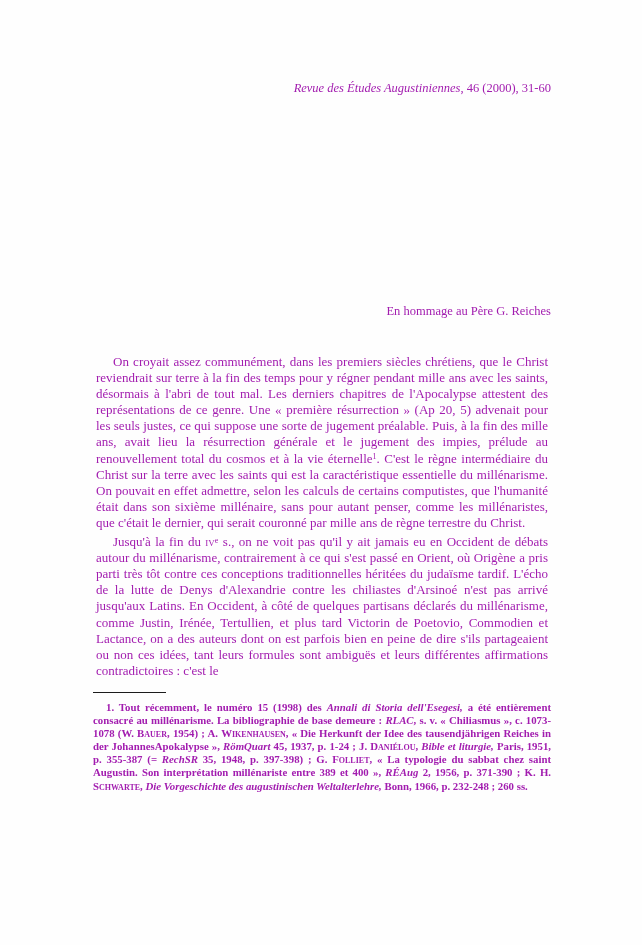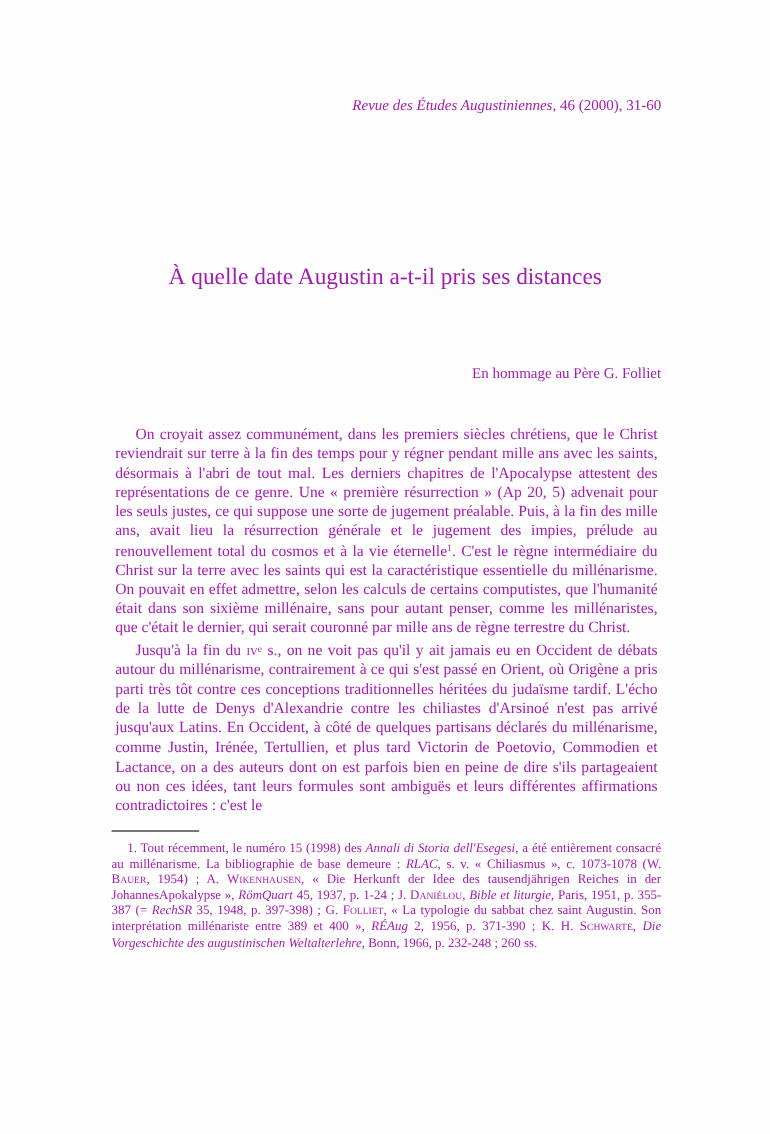--- a/index.html
+++ b/index.html
@@ -59,20 +59,21 @@
   }
   .para {
     margin: 3px;
     text-indent: 17px;
   }
   .footnote-area {
     position: absolute;
     left: 93px;
     width: 458px;
     top: 692px;
+    font-weight: bold;
   }
   .footnote-rule {
     width: 73px;
     height: 0;
     border-top: 1.5px solid #1c1c1c;
     margin-bottom: 8px;
   }
   .footnote {
     margin: 0;
     font-size: 10.8px;
@@ -90,24 +91,23 @@
   }
 </style>
 </head>
 <body>
 
 <div class="page">
 
   <div class="running-head"><span class="run-i">Revue des Études Augustiniennes</span><span>, 46 (2000), 31-60</span></div>
 
   <h1 class="article-title">
-    <span class="title-line">À quelle date Augustin a-t-il pris ses distances</span>
   </h1>
 
-  <div class="dedication">En hommage au Père G. Folliet</div>
+  <div class="dedication">En hommage au Père G. Reiches</div>
 
   <div class="body-text">
     <p class="para"><span>On croyait assez communément, dans les premiers siècles chrétiens, que le Christ reviendrait sur terre à la fin des temps pour y régner pendant mille ans avec les saints, désormais à l'abri de tout mal. Les derniers chapitres de l'Apocalypse attestent des représentations de ce genre. Une «&nbsp;première résurrection&nbsp;» (Ap 20, 5) advenait pour les seuls justes, ce qui suppose une sorte de jugement préalable. Puis, à la fin des mille ans, avait lieu la résurrection générale et le jugement des impies, prélude au renouvellement total du cosmos et à la vie éternelle</span><span class="run-sup">1</span><span>. C'est le règne intermédiaire du Christ sur la terre avec les saints qui est la caractéristique essentielle du millénarisme. On pouvait en effet admettre, selon les calculs de certains computistes, que l'humanité était dans son sixième millénaire, sans pour autant penser, comme les millénaristes, que c'était le dernier, qui serait couronné par mille ans de règne terrestre du Christ.</span></p>
     <p class="para"><span>Jusqu'à la fin du </span><span class="run-sc">iv</span><span class="run-sup">e</span><span> s., on ne voit pas qu'il y ait jamais eu en Occident de débats autour du millénarisme, contrairement à ce qui s'est passé en Orient, où Origène a pris parti très tôt contre ces conceptions traditionnelles héritées du judaïsme tardif. L'écho de la lutte de Denys d'Alexandrie contre les chiliastes d'Arsinoé n'est pas arrivé jusqu'aux Latins. En Occident, à côté de quelques partisans déclarés du millénarisme, comme Justin, Irénée, Tertullien, et plus tard Victorin de Poetovio, Commodien et Lactance, on a des auteurs dont on est parfois bien en peine de dire s'ils partageaient ou non ces idées, tant leurs formules sont ambiguës et leurs différentes affirmations contradictoires&nbsp;: c'est le</span></p>
   </div>
 
   <div class="footnote-area">
     <div class="footnote-rule"></div>
     <p class="footnote"><span>1. Tout récemment, le numéro 15 (1998) des </span><span class="run-i">Annali di Storia dell'Esegesi,</span><span> a été entièrement consacré au millénarisme. La bibliographie de base demeure&nbsp;: </span><span class="run-i">RLAC</span><span>, s. v. «&nbsp;Chiliasmus&nbsp;», c. 1073-1078 (W. </span><span class="run-sc">Bauer</span><span>, 1954)&nbsp;; A. </span><span class="run-sc">Wikenhausen</span><span>, «&nbsp;Die Herkunft der Idee des tausendjährigen Reiches in der JohannesApokalypse&nbsp;», </span><span class="run-i">RömQuart</span><span> 45, 1937, p. 1-24&nbsp;; J. </span><span class="run-sc">Daniélou</span><span>, </span><span class="run-i">Bible et liturgie,</span><span> Paris, 1951, p. 355-387 (= </span><span class="run-i">RechSR</span><span> 35, 1948, p. 397-398)&nbsp;; G. </span><span class="run-sc">Folliet</span><span>, «&nbsp;La typologie du sabbat chez saint Augustin. Son interprétation millénariste entre 389 et 400&nbsp;», </span><span class="run-i">RÉAug</span><span> 2, 1956, p. 371-390&nbsp;; K. H. </span><span class="run-sc">Schwarte</span><span>, </span><span class="run-i">Die Vorgeschichte des augustinischen Weltalterlehre,</span><span> Bonn, 1966, p. 232-248&nbsp;; 260 ss.</span></p>
   </div>

